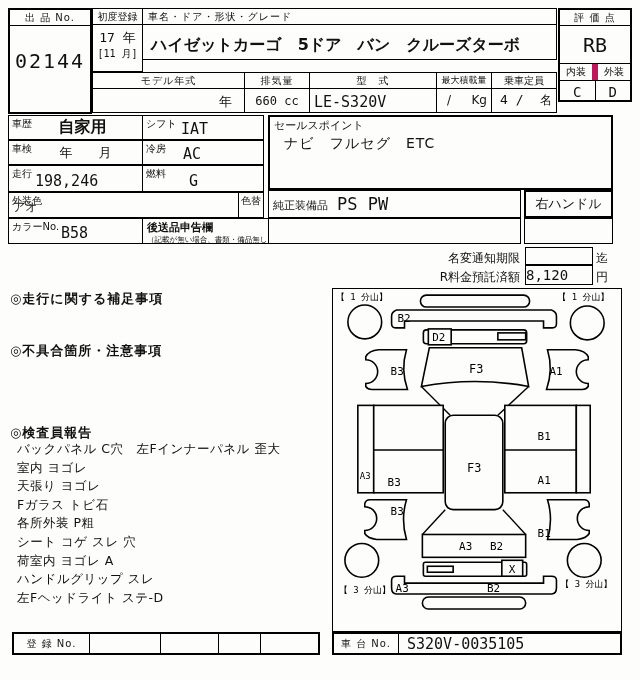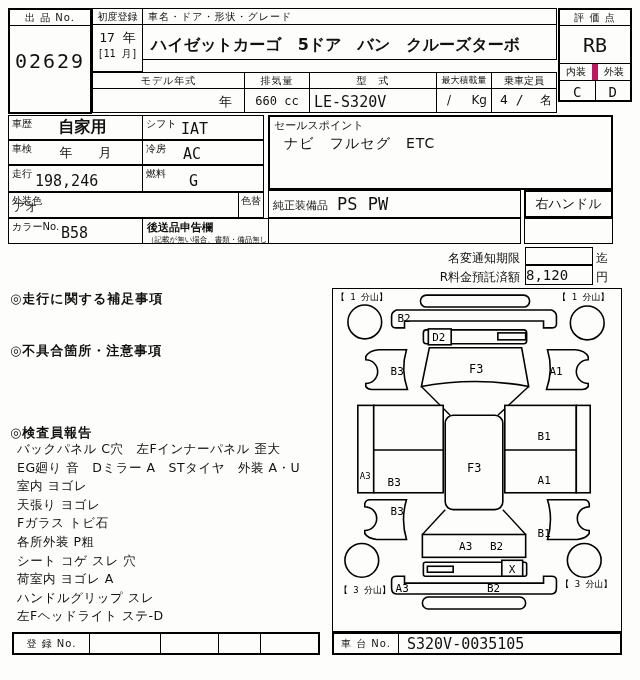--- a/index.html
+++ b/index.html
@@ -21,21 +21,21 @@
   svg .sh{fill:#fdfdfb;stroke:#000;stroke-width:1.6;}
   svg .ln{stroke:#000;stroke-width:1.4;fill:none;}
 </style>
 </head>
 <body>
 
 <div class="sheet">
 
   <div class="cell thick" style="left:8px;top:8px;width:84px;height:106px;">
     <div class="hdrow">出 品 No.</div>
-    <div class="ctr big mono" style="height:70px;">02629</div>
+    <div class="ctr big mono" style="height:70px;">02144</div>
   </div>
 
   <div class="cell" style="left:92px;top:8px;width:51px;height:64px;">
     <div class="hdrow" style="letter-spacing:0;">初度登録</div>
     <div style="text-align:center;font-size:13px;margin-top:4px;" class="mono nowrap">17 年</div>
     <div style="text-align:center;font-size:10px;" class="mono nowrap">[11 月]</div>
   </div>
 
   <div class="cell" style="left:142px;top:8px;width:415px;height:52px;">
     <div class="hdrow" style="justify-content:flex-start;padding-left:5px;">車名・ドア・形状・グレード</div>
@@ -153,21 +153,20 @@
   <div class="cell" style="left:525px;top:265px;width:68px;height:20px;">
     <div class="mono" style="text-align:left;font-size:14px;padding:1px 4px 0 0;">8,120</div>
   </div>
   <div style="position:absolute;left:596px;top:269px;font-size:12px;">円</div>
 
   <div class="note-h" style="left:10px;top:290px;">◎走行に関する補足事項</div>
   <div class="note-h" style="left:10px;top:342px;">◎不具合箇所・注意事項</div>
   <div class="note-h" style="left:10px;top:424px;">◎検査員報告</div>
   <div style="position:absolute;left:17px;top:440px;width:312px;">
     <div class="insp-line">バックパネル C穴　左Fインナーパネル 歪大</div>
-    <div class="insp-line">EG廻り 音　Dミラー A　STタイヤ　外装 A・U</div>
     <div class="insp-line">室内 ヨゴレ</div>
     <div class="insp-line">天張り ヨゴレ</div>
     <div class="insp-line">Fガラス トビ石</div>
     <div class="insp-line">各所外装 P粗</div>
     <div class="insp-line">シート コゲ スレ 穴</div>
     <div class="insp-line">荷室内 ヨゴレ A</div>
     <div class="insp-line">ハンドルグリップ スレ</div>
     <div class="insp-line">左Fヘッドライト ステ-D</div>
   </div>
 

